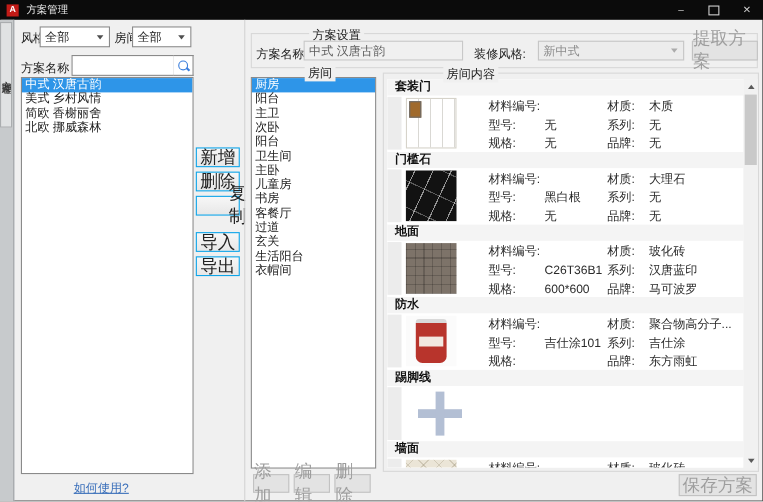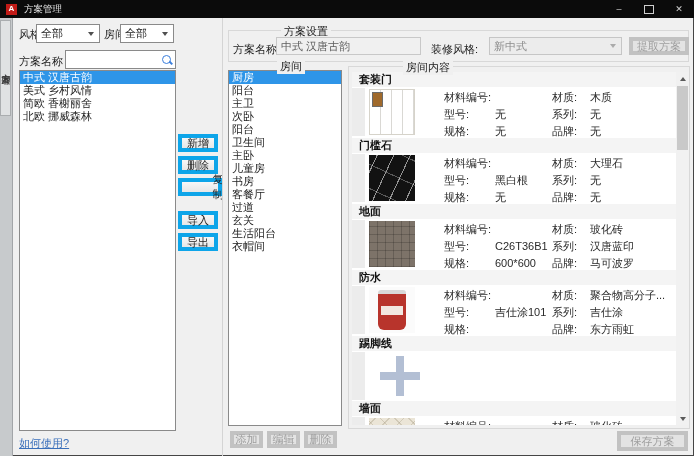--- a/index.html
+++ b/index.html
@@ -18,37 +18,37 @@
   .side-strip{position:absolute;left:0;top:18px;width:12px;height:438px;background:#c7cacc;border-right:1px solid #a2a5a8;}
   .side-tab{position:absolute;left:0;top:20px;width:11px;height:96px;background:#e0e2e3;border:1px solid #aaadaf;
     writing-mode:vertical-rl;font-size:9px;color:#333;display:flex;align-items:center;justify-content:center;letter-spacing:1px;overflow:hidden;box-sizing:border-box;}
   
   .lbl{position:absolute;white-space:nowrap;}
   .combo{position:absolute;box-sizing:border-box;background:#fff;border:1px solid #8a8a8a;display:flex;align-items:center;padding-left:4px;}
   .combo.disabled{background:#ececec;border-color:#c6c6c6;color:#8c8c8c;}
   .chev{position:absolute;right:5px;top:50%;margin-top:-2px;width:0;height:0;
     border-left:3.5px solid transparent;border-right:3.5px solid transparent;border-top:4px solid #4f4f4f;}
   .combo.disabled .chev{border-top-color:#ababab;}
-  .btn{position:absolute;box-sizing:border-box;background:linear-gradient(#f7f7f7,#e7e7e7);border:4px solid #0ea5e9;
-    display:flex;align-items:center;justify-content:center;font-size:11px;color:#222;}
+  .btn{position:absolute;box-sizing:border-box;background:linear-gradient(#f7f7f7,#e7e7e7);border:1px solid #0ea5e9;
+    display:flex;align-items:center;justify-content:center;font-size:16px;color:#222;}
   .btn.disabled{background:#e3e3e3;border-color:#c2c2c2;color:#9e9e9e;}
   .textbox{position:absolute;box-sizing:border-box;border:1px solid #8a8a8a;background:#fff;font-size:11px;
     font-family:"Liberation Sans","DejaVu Sans",sans-serif;padding:0 4px;}
   .textbox.readonly{background:#f0f0f0;border-color:#c8c8c8;color:#5c5c5c;}
   .group{position:absolute;border:1px solid #d8d8d8;box-sizing:border-box;}
   .group-label{position:absolute;background:#f0f0f0;padding:0 3px;z-index:3;white-space:nowrap;margin-left:48px;}
   
   .listbox{position:absolute;box-sizing:border-box;background:#fff;border:1px solid #8a8a8a;overflow:hidden;}
   .list-item{height:13px;line-height:13px;padding-left:3px;white-space:nowrap;}
   .list-item.selected{background:#2e95e8;color:#fff;}
   .search-btn{position:absolute;box-sizing:border-box;background:#fff;border:1px solid #8a8a8a;border-left:none;
     display:flex;align-items:center;justify-content:center;}
   .search-glyph{position:relative;width:7px;height:7px;border:1.5px solid #3a7edc;border-radius:50%;display:inline-block;}
   .search-glyph::after{content:"";position:absolute;left:6px;top:6px;width:4px;height:1.5px;background:#3a7edc;transform:rotate(45deg);}
-  .help-link{position:absolute;color:#3a6fba;text-decoration:underline;white-space:nowrap;}
+  .help-link{position:absolute;color:#3a6fba;text-decoration:underline;white-space:nowrap;margin-left:48px;}
   .divider{position:absolute;left:222px;top:18px;width:1px;height:438px;background:#d4d4d4;}
   
   .content{position:absolute;left:352px;top:72px;width:324px;height:353px;background:#fff;overflow:hidden;z-index:2;}
   .sec-header{height:15px;line-height:15px;background:#f4f4f4;font-weight:bold;padding-left:7px;color:#111;}
   .sec-body{position:relative;height:51px;background:#fff;}
   .sec-body.short{height:50px;}
   .sec-strip{position:absolute;left:0;top:1px;width:13px;height:48px;background:#ececec;}
   .thumb{position:absolute;left:17px;top:2px;width:46px;height:46px;box-sizing:border-box;}
   .thumb-door{background:linear-gradient(180deg,#f1eee7 0%,#e4e0d4 55%,#ccc9bf 100%);border:1px solid #d6d3ca;
     background-image:repeating-linear-gradient(90deg,transparent 0 10px,rgba(120,115,100,.28) 10px 11px);position:relative;}

